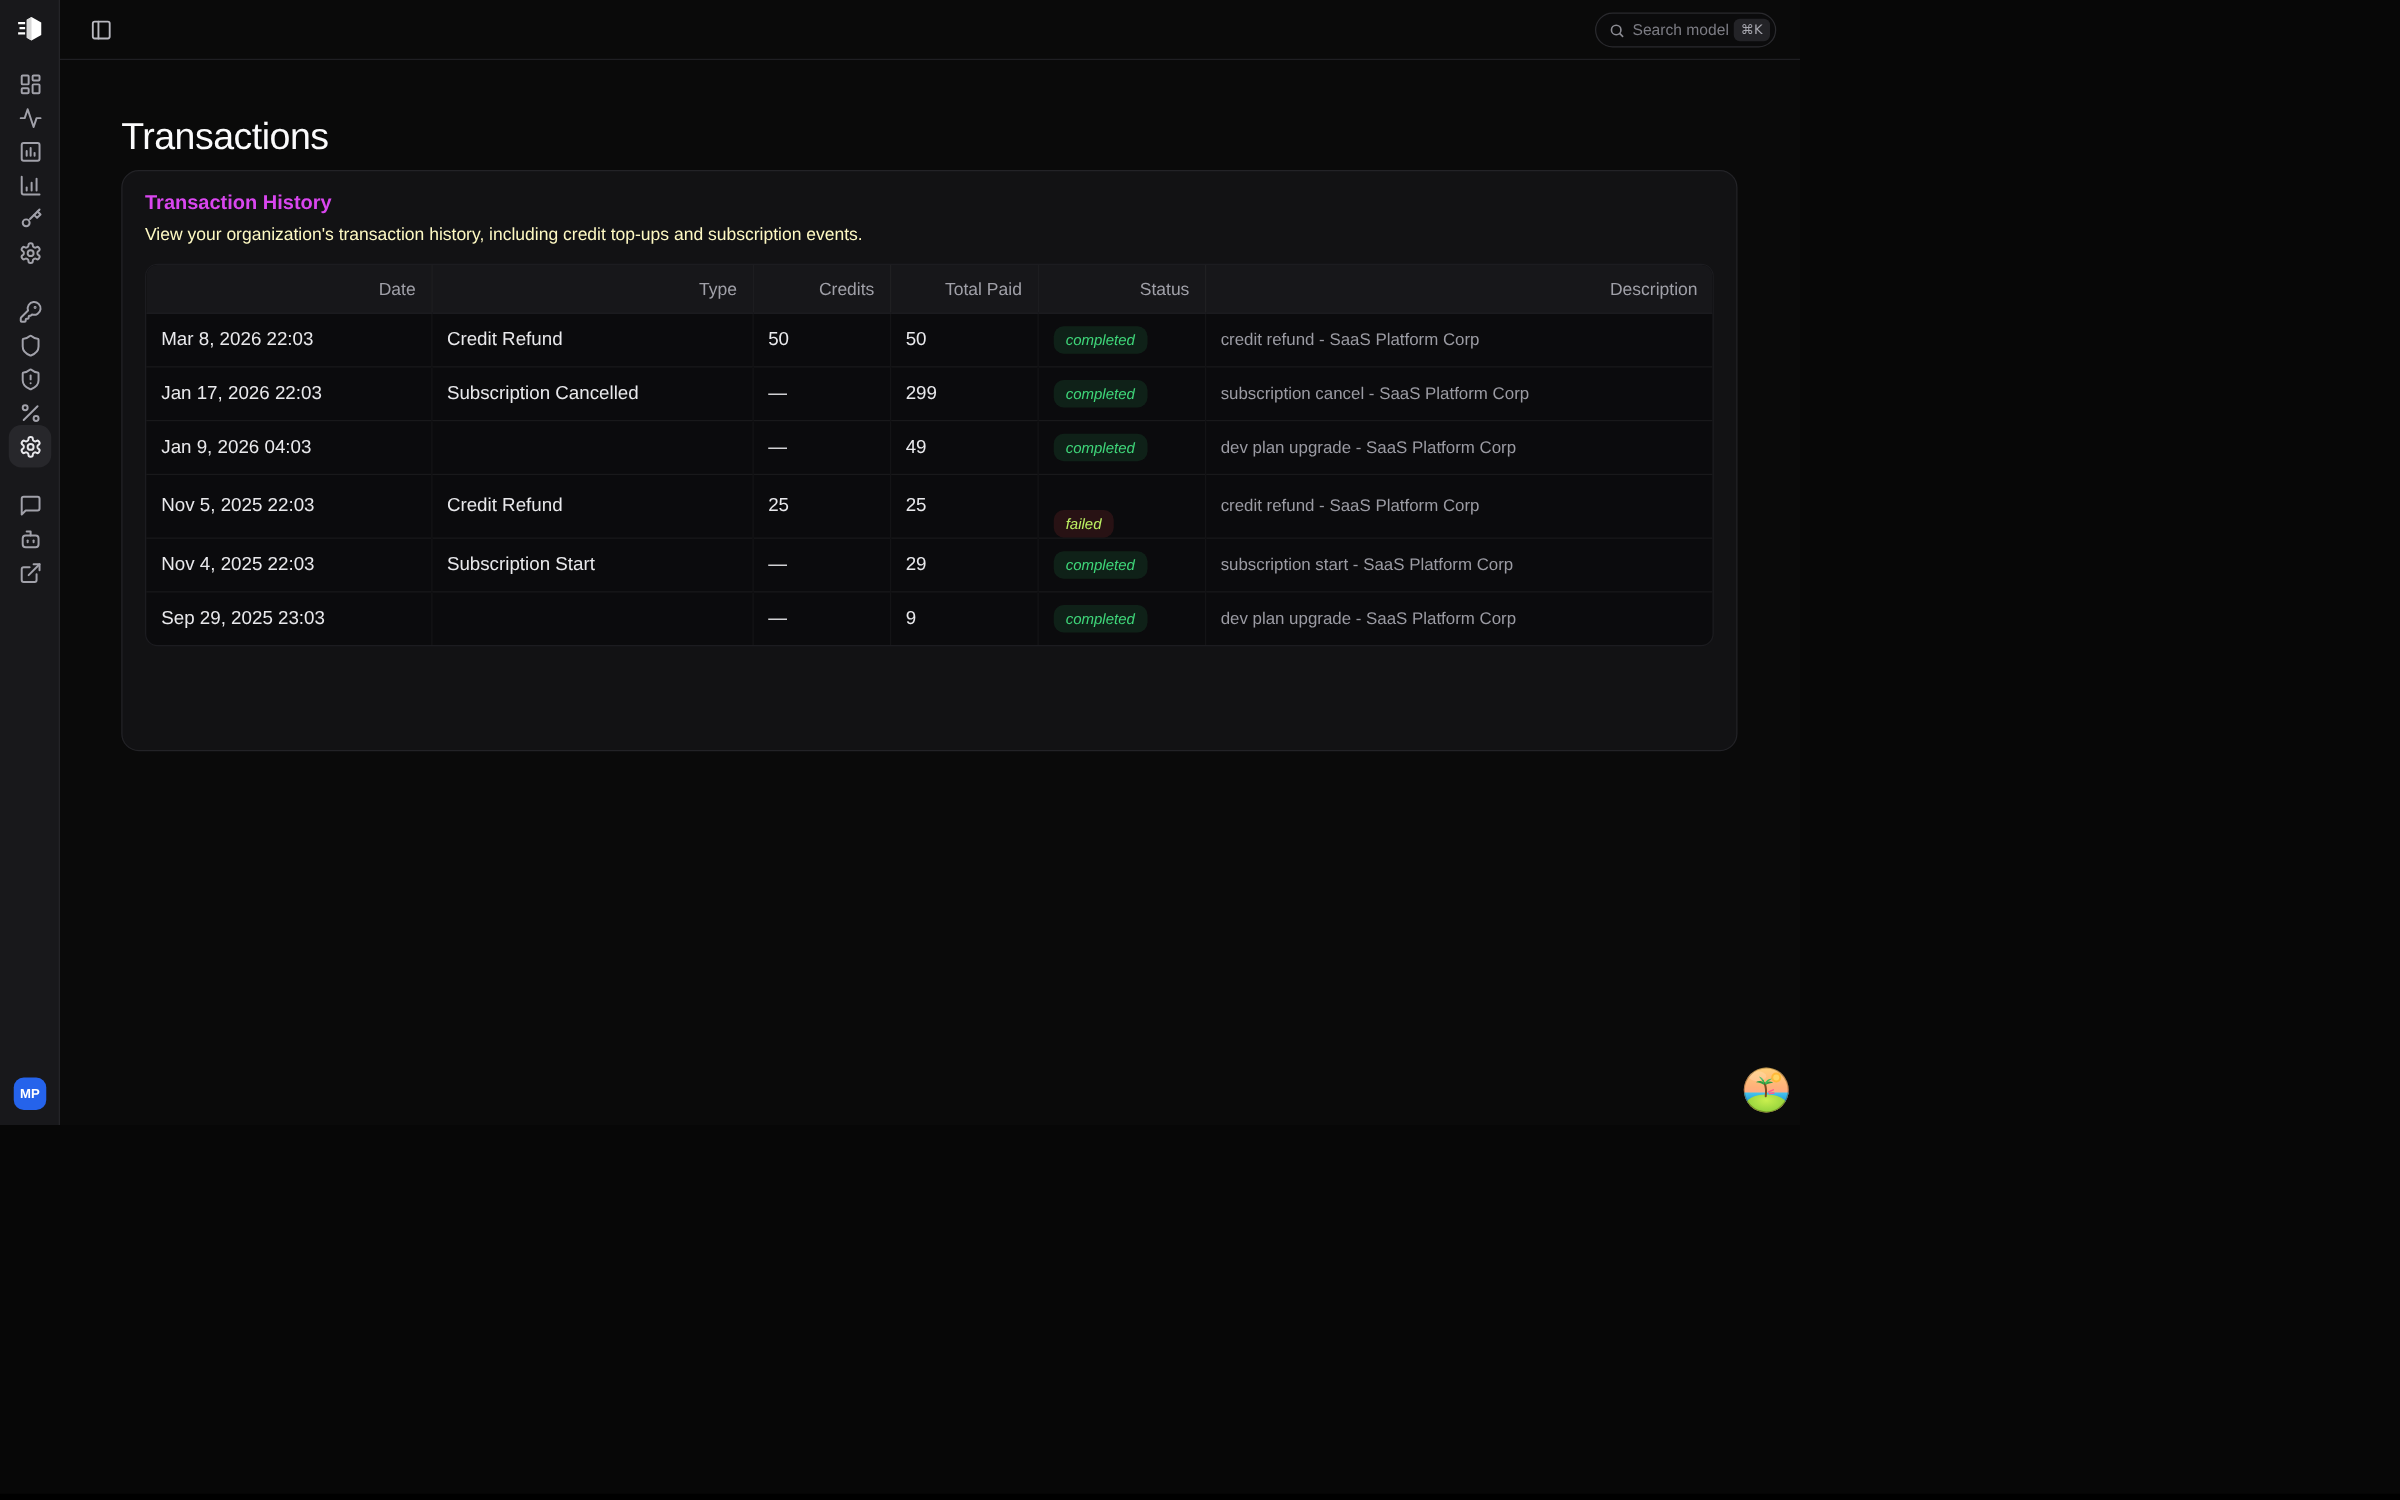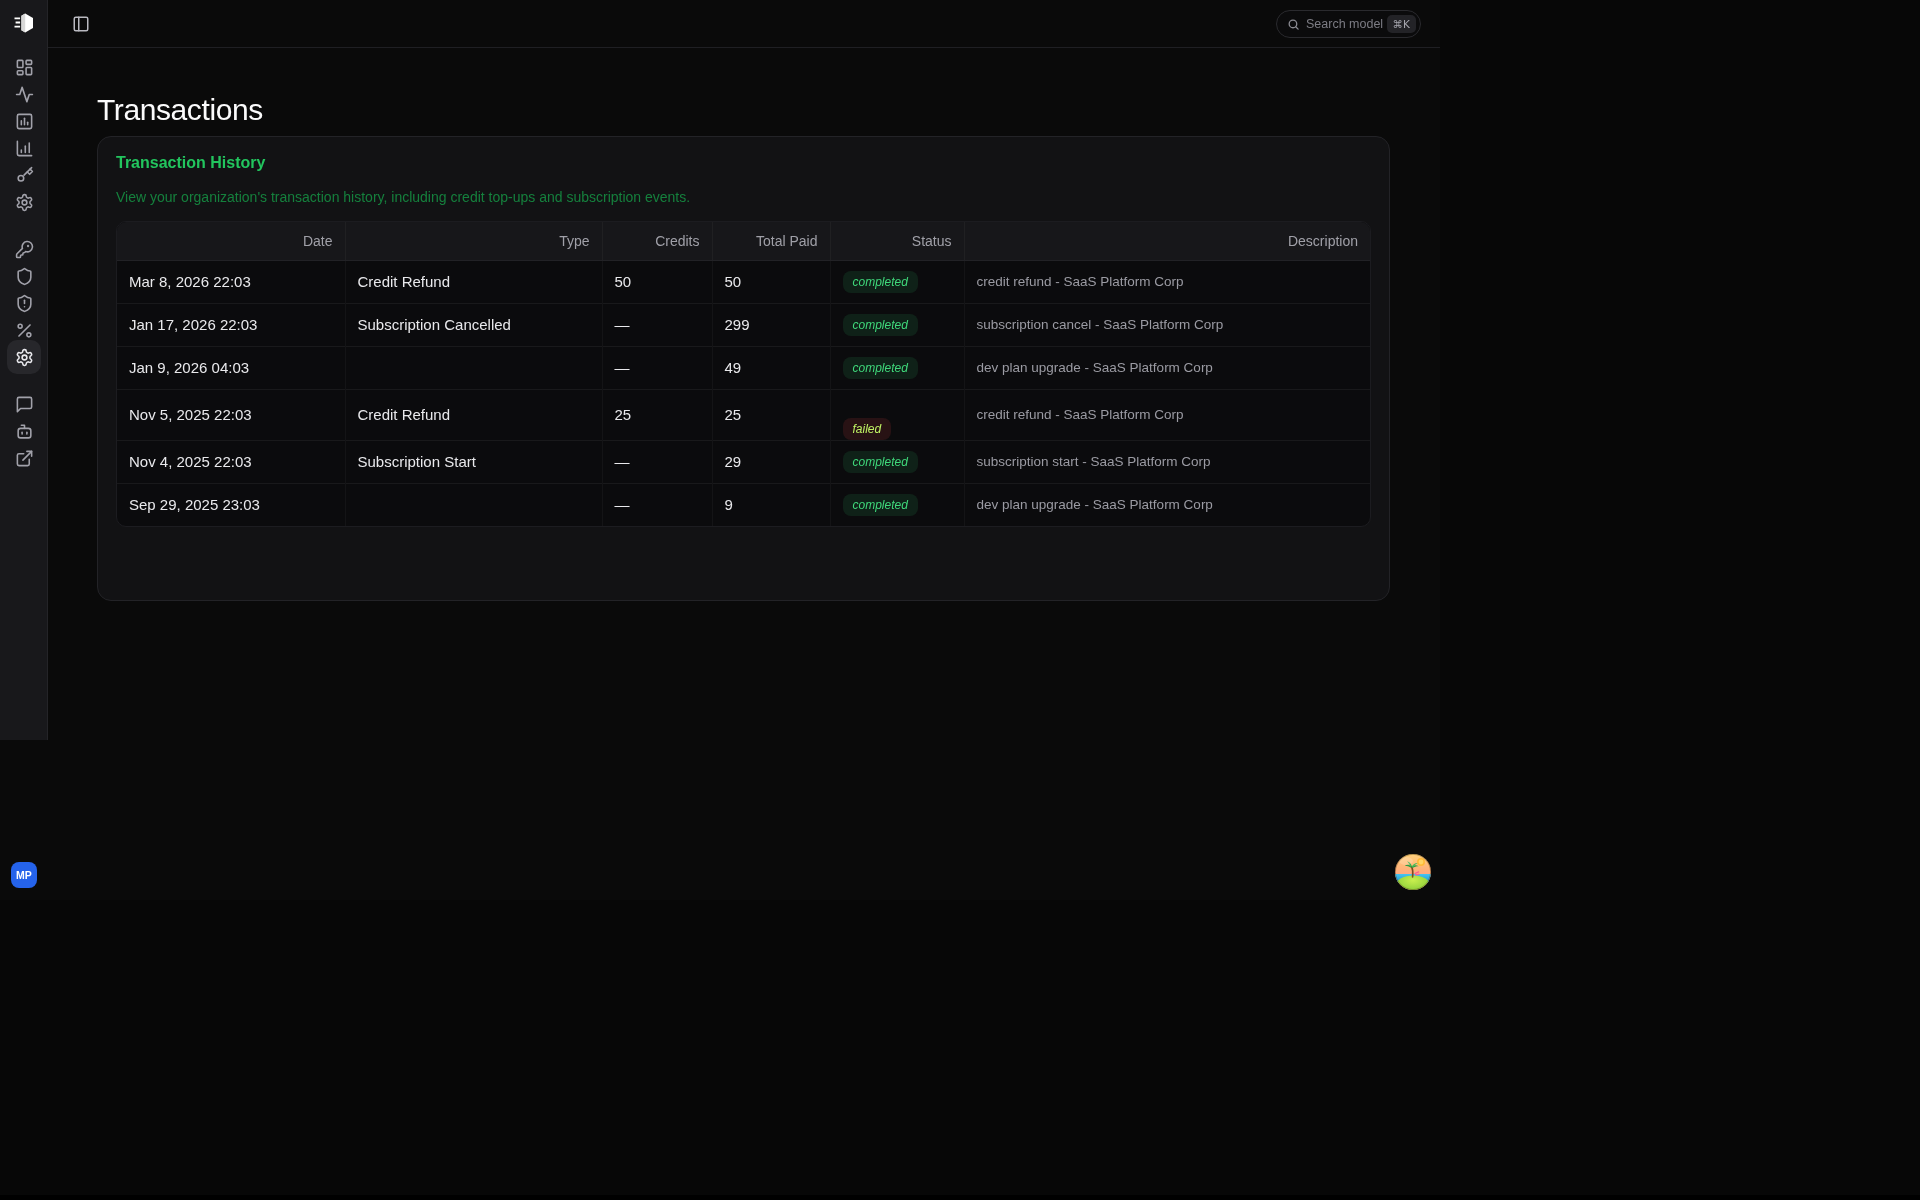--- a/index.html
+++ b/index.html
@@ -9,43 +9,43 @@
     font-family:"Liberation Sans","DejaVu Sans",sans-serif;
     color:#e9e9ec;
     position:relative;
   }
   .desktop-strip { position:absolute; left:0; bottom:0; width:1920px; height:5px; background:#000; }
 
   
   .app-window { position:absolute; left:0; top:0; width:1440px; height:900px; background:#0a0a0a; overflow:hidden; }
 
   
-  .sidebar { position:absolute; left:0; top:0; width:48px; height:740px; background:#18181b; border-right:1px solid #242428; }
+  .sidebar { position:absolute; left:0; top:0; width:48px; height:900px; background:#18181b; border-right:1px solid #242428; }
   .logo-btn { position:absolute; left:11px; top:10px; width:26px; height:26px; display:flex; align-items:center; justify-content:center; cursor:pointer; }
   .nav-btn { position:absolute; left:12px; width:24px; height:24px; display:flex; align-items:center; justify-content:center; color:#a1a1aa; cursor:pointer; }
   .nav-btn svg { width:19px; height:19px; }
   .nav-btn.active { left:7px; width:34px; height:34px; border-radius:10px; background:#27272b; color:#e8e8ec; }
   .avatar { position:absolute; left:11px; top:862px; width:26px; height:26px; border-radius:8px; background:#2563eb; color:#fff; font-size:10.5px; font-weight:700; display:flex; align-items:center; justify-content:center; letter-spacing:.2px; cursor:pointer; }
 
   
   .topbar { position:absolute; left:48px; top:0; width:1392px; height:48px; border-bottom:1px solid #1f1f23; display:flex; align-items:center; }
   .panel-toggle { margin-left:21px; width:24px; height:24px; display:flex; align-items:center; justify-content:center; color:#b9b9c0; cursor:pointer; }
   .panel-toggle svg { width:18px; height:18px; }
   .search-pill { position:absolute; right:19px; top:10px; width:145px; height:28px; border:1px solid #2a2a2e; border-radius:14px; display:flex; align-items:center; padding:0 4px 0 10px; background:#0b0b0c; cursor:text; }
   .search-pill svg { width:13px; height:13px; color:#8b8b92; flex:none; }
   .search-pill input { flex:1; min-width:0; background:transparent; border:none; outline:none; color:#c7c7cd; font-size:12.5px; padding:0 4px 0 6px; font-family:inherit; }
   .search-pill input::placeholder { color:#7c7c84; }
   .kbd { flex:none; background:#232327; color:#a8a8b0; border-radius:5px; font-size:10.5px; line-height:1; padding:4px 6px; font-family:"DejaVu Sans",sans-serif; }
 
   
   .main { position:absolute; left:48px; top:48px; width:1392px; height:852px; padding:44px 50px 0 49px; }
   .page-title { font-size:30px; font-weight:400; color:#fbfbfc; letter-spacing:-0.4px; line-height:36px; }
   .card { margin-top:8px; background:#121214; border:1px solid #232327; border-radius:14px; padding:16px 18px 16px 18px; height:465px; }
-  .card-title { font-size:16px; font-weight:700; color:#22c55e; line-height:20px; }
-  .card-subtitle { margin-top:15px; font-size:14px; color:#15803d; line-height:18px; }
+  .card-title { font-size:16px; font-weight:700; color:#d946ef; line-height:20px; }
+  .card-subtitle { margin-top:5px; font-size:14px; color:#fef9c3; line-height:18px; }
 
   .tbl-wrap { margin-top:15px; border-radius:10px; overflow:hidden; background:#0b0b0d; border:1px solid #1c1c20; }
   table { width:100%; border-collapse:collapse; table-layout:fixed; }
   thead th { background:#17171a; color:#a0a0a8; font-weight:500; font-size:14px; text-align:right; padding:0 12px; height:38px; border-bottom:1px solid #222226; }
   tbody td { height:43px; padding:0 12px; font-size:15px; color:#e9e9ec; vertical-align:middle; }
   tbody tr + tr td { border-top:1px solid rgba(255,255,255,.06); }
   th + th, td + td { border-left:1px solid rgba(255,255,255,.04); }
   td.desc { font-size:13.5px; color:#9b9ba3; }
   .badge { display:inline-block; padding:4px 10px; border-radius:8px; font-size:12px; font-weight:500; line-height:14px;font-style:italic; }
   .badge.completed { color:#3fd77a; background:rgba(52,199,108,.12); }

